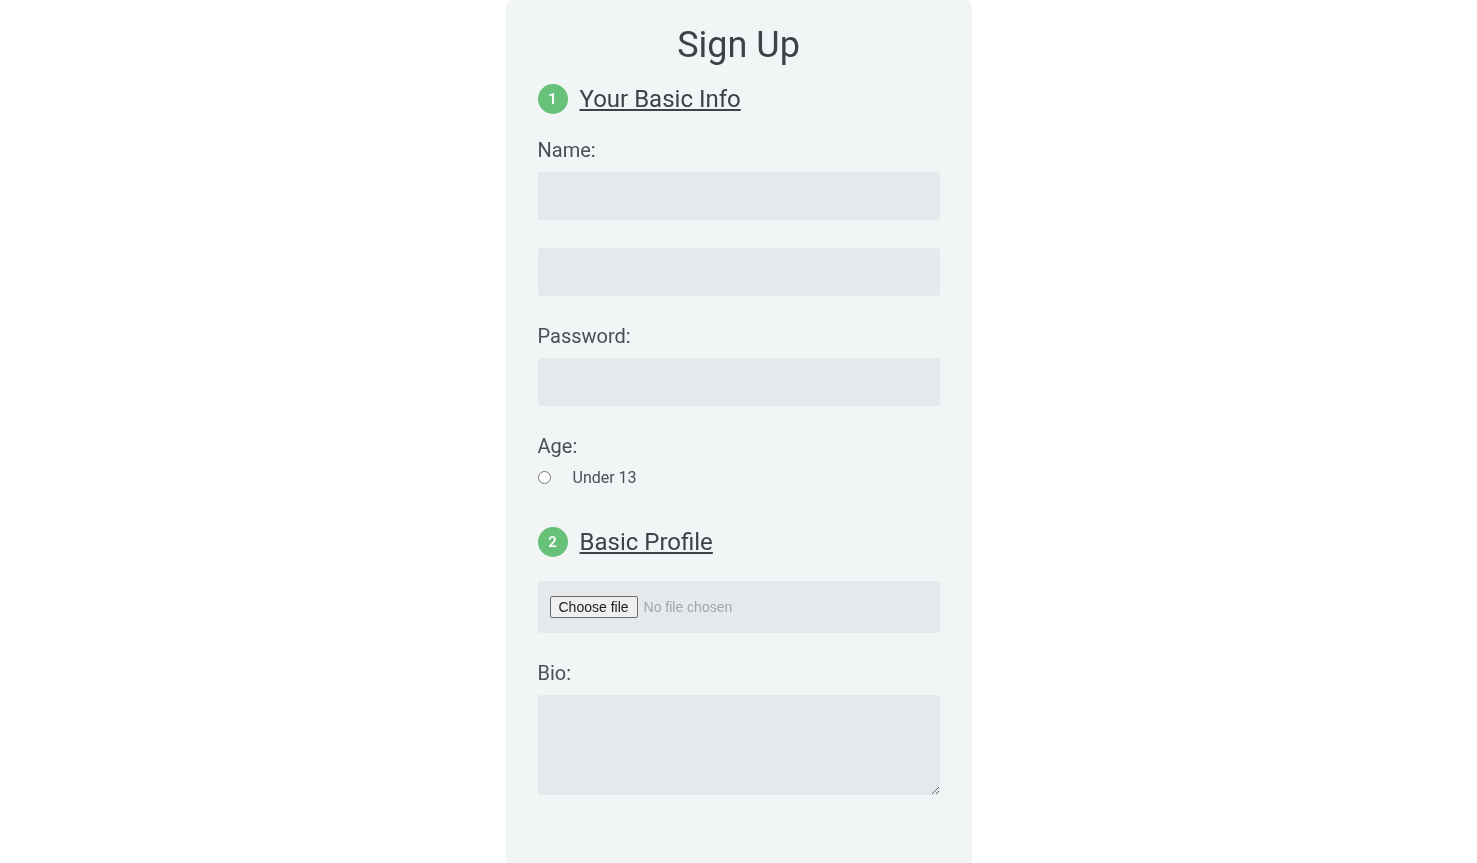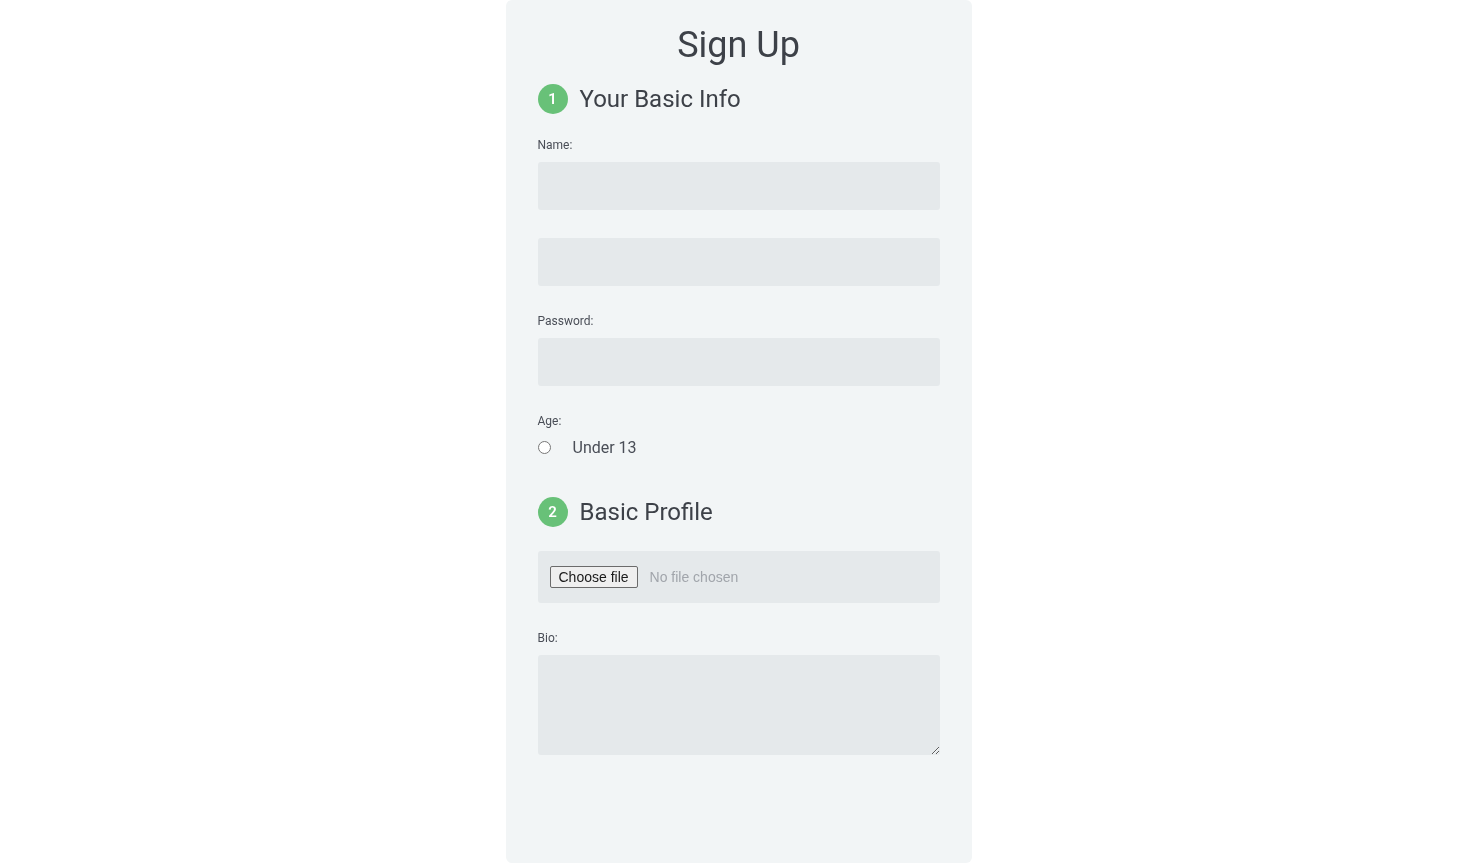--- a/index.html
+++ b/index.html
@@ -52,29 +52,30 @@
       justify-content: center;
       font-size: 15px;
       font-weight: 600;
       flex-shrink: 0;
     }
 
     h2.section-title {
       font-size: 24px;
       font-weight: 400;
       color: #3d4148;
+      text-decoration: underline;
     }
 
     .field-group {
       margin-bottom: 28px;
     }
 
     label.field-label {
       display: block;
-      font-size: 12px;
+      font-size: 20px;
       color: #4a4e57;
       margin-bottom: 10px;
       cursor: default;
     }
 
     input.text-input,
     .file-input-wrapper,
     textarea.text-input {
       width: 100%;
       background: #e5e9eb;
@@ -86,21 +87,21 @@
       font-family: inherit;
     }
 
     input.text-input {
       height: 48px;
     }
 
     .file-input-wrapper {
       display: flex;
       align-items: center;
-      gap: 12px;
+      gap: 6px;
       height: 52px;
       padding: 12px;
     }
 
     .file-choose-btn {
       font-family: Arial, sans-serif;
       font-size: 14px;
       background: #efefef;
       border: 1px solid #6b6b6b;
       padding: 2px 8px;

